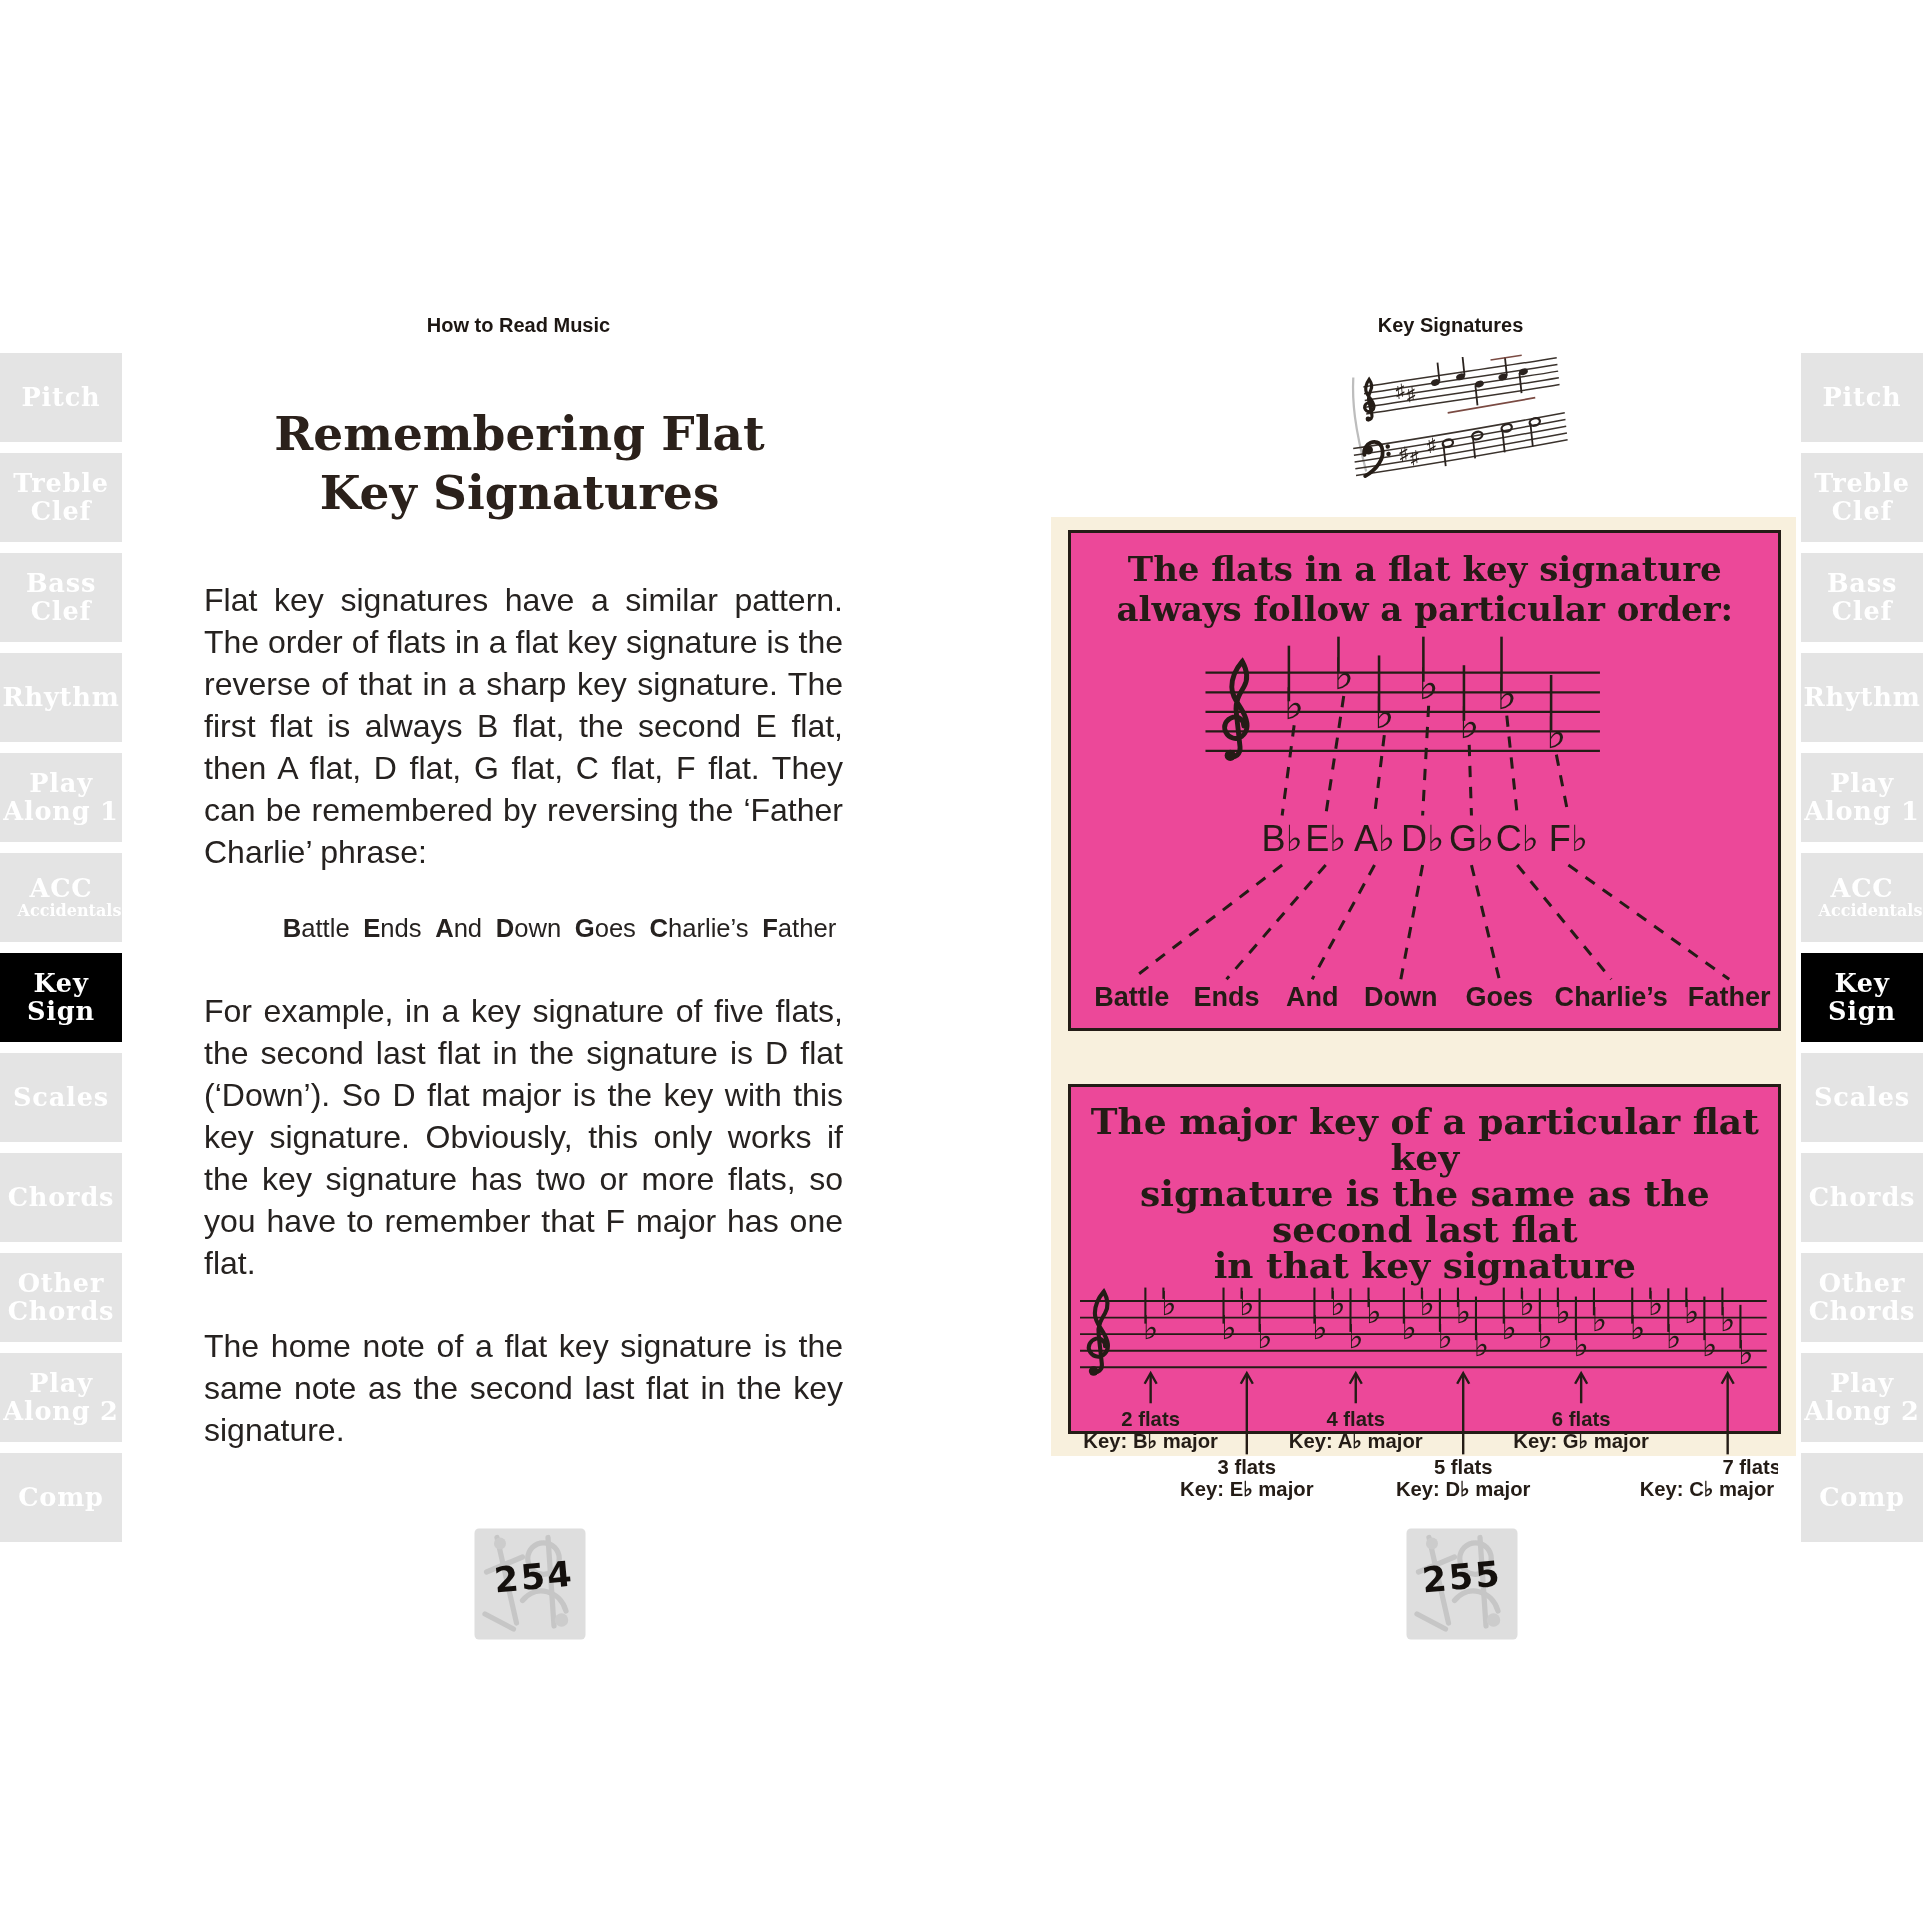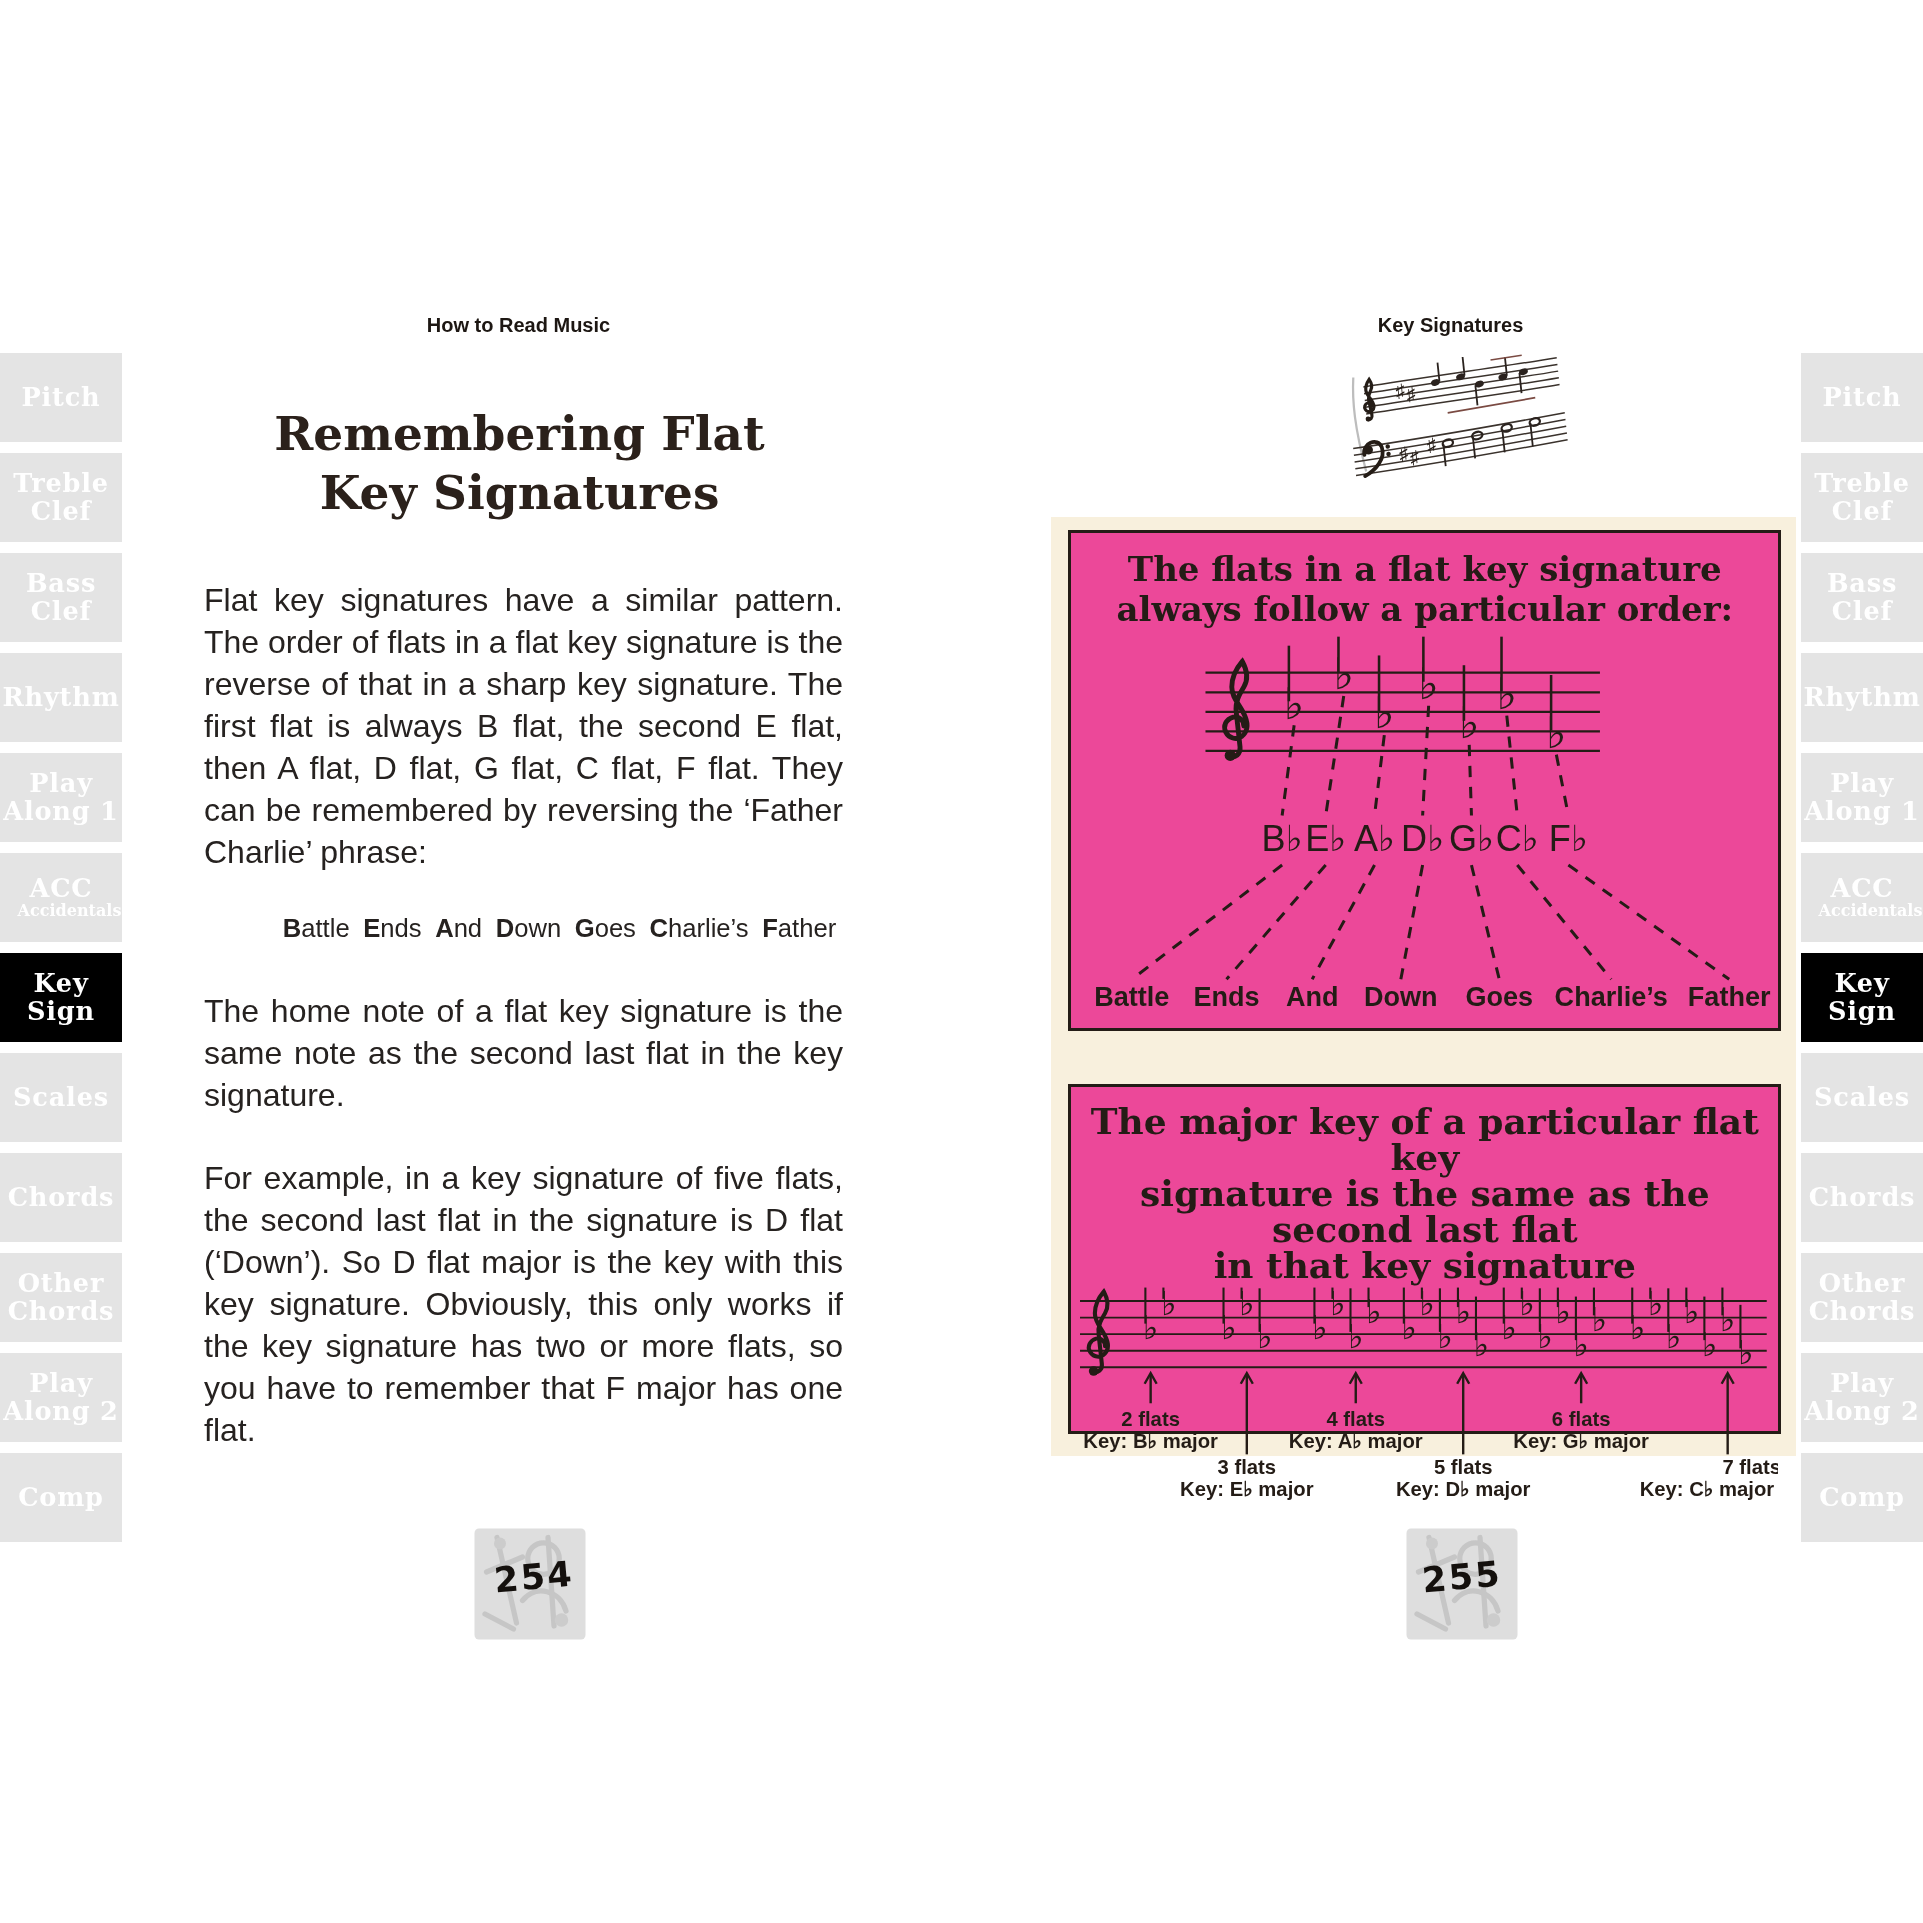--- a/index.html
+++ b/index.html
@@ -146,22 +146,22 @@
       </div>
     </div>
 
   <div class="running-head" id="head-left">How to Read Music</div>
 
   <h1 id="page-title"><span>Remembering Flat</span><br><span>Key Signatures</span></h1>
 
   <div id="body-copy">
     <p>Flat key signatures have a similar pattern. The order of flats in a flat key signature is the reverse of that in a sharp key signature. The first flat is always B flat, the second E flat, then A flat, D flat, G flat, C flat, F flat. They can be remembered by reversing the ‘Father Charlie’ phrase:</p>
     <div id="mnemonic"><span class="w"><b>B</b>attle</span><span class="w"><b>E</b>nds</span><span class="w"><b>A</b>nd</span><span class="w"><b>D</b>own</span><span class="w"><b>G</b>oes</span><span class="w"><b>C</b>harlie’s</span><span class="w"><b>F</b>ather</span></div>
+    <p>For example, in a key signature of five flats, the second last flat in the signature is D flat (‘Down’). So D flat major is the key with this key signature. Obviously, this only works if the key signature has two or more flats, so you have to remember that F major has one flat.</p>
     <p>The home note of a flat key signature is the same note as the second last flat in the key signature.</p>
-    <p>For example, in a key signature of five flats, the second last flat in the signature is D flat (‘Down’). So D flat major is the key with this key signature. Obviously, this only works if the key signature has two or more flats, so you have to remember that F major has one flat.</p>
   </div>
 
   <svg id="logo-left" class="footer-logo" viewBox="0 0 160 160" width="120" height="120">
     <rect x="6" y="6" width="148" height="148" rx="6" fill="#dedede"></rect>
     <g stroke="#c6c6c6" fill="none" stroke-width="7" stroke-linecap="round">
       <path d="M36 18 L62 132"></path>
       <circle cx="98" cy="46" r="21"></circle>
       <path d="M70 102 C88 80 120 88 128 116"></path>
       <path d="M22 64 L70 44"></path>
       <path d="M104 18 L112 136"></path>

